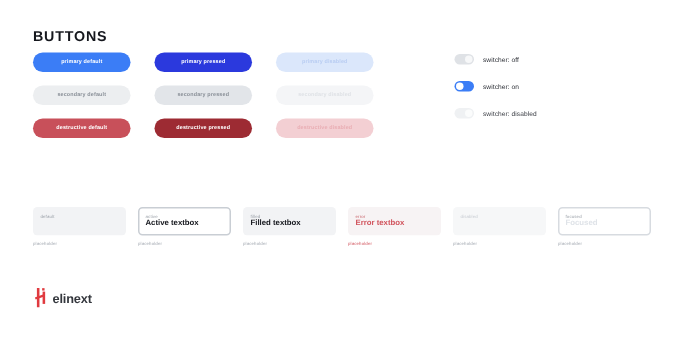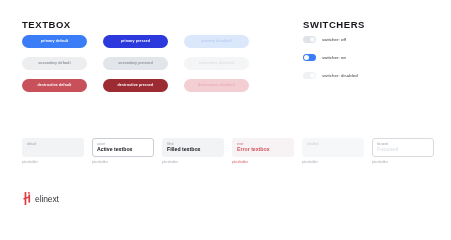--- a/index.html
+++ b/index.html
@@ -180,44 +180,43 @@
     top: 192px;
     display: flex;
     align-items: center;
     gap: 4px;
   }
   #logo-mark { display: block; }
   #logo-word {
     font-size: 8.5px;
     letter-spacing: -0.1px;
     color: #34373d;
-    font-weight: normal;
+    font-weight: bold;
     text-align: center;
   }
 </style>
 </head>
 <body>
 
 <div class="page">
 
-  <div class="section-title" id="buttons-title">TEXTBOX</div>
+  <div class="section-title" id="buttons-title">BUTTONS</div>
 
   <div id="buttons-grid">
     <button class="btn primary-default">primary default</button>
     <button class="btn primary-pressed">primary pressed</button>
     <button class="btn primary-disabled">primary disabled</button>
     <button class="btn secondary-default">secondary default</button>
     <button class="btn secondary-pressed">secondary pressed</button>
     <button class="btn secondary-disabled">secondary disabled</button>
     <button class="btn destructive-default">destructive default</button>
     <button class="btn destructive-pressed">destructive pressed</button>
     <button class="btn destructive-disabled">destructive disabled</button>
   </div>
 
-  <div class="section-title" id="switchers-title">SWITCHERS</div>
 
   <div id="switchers-list">
     <div class="switch-row">
       <span class="switch-track off">
           <span class="knob"></span>
         </span>
       <span class="switch-label">switcher: off</span>
     </div>
     <div class="switch-row">
       <span class="switch-track on">

